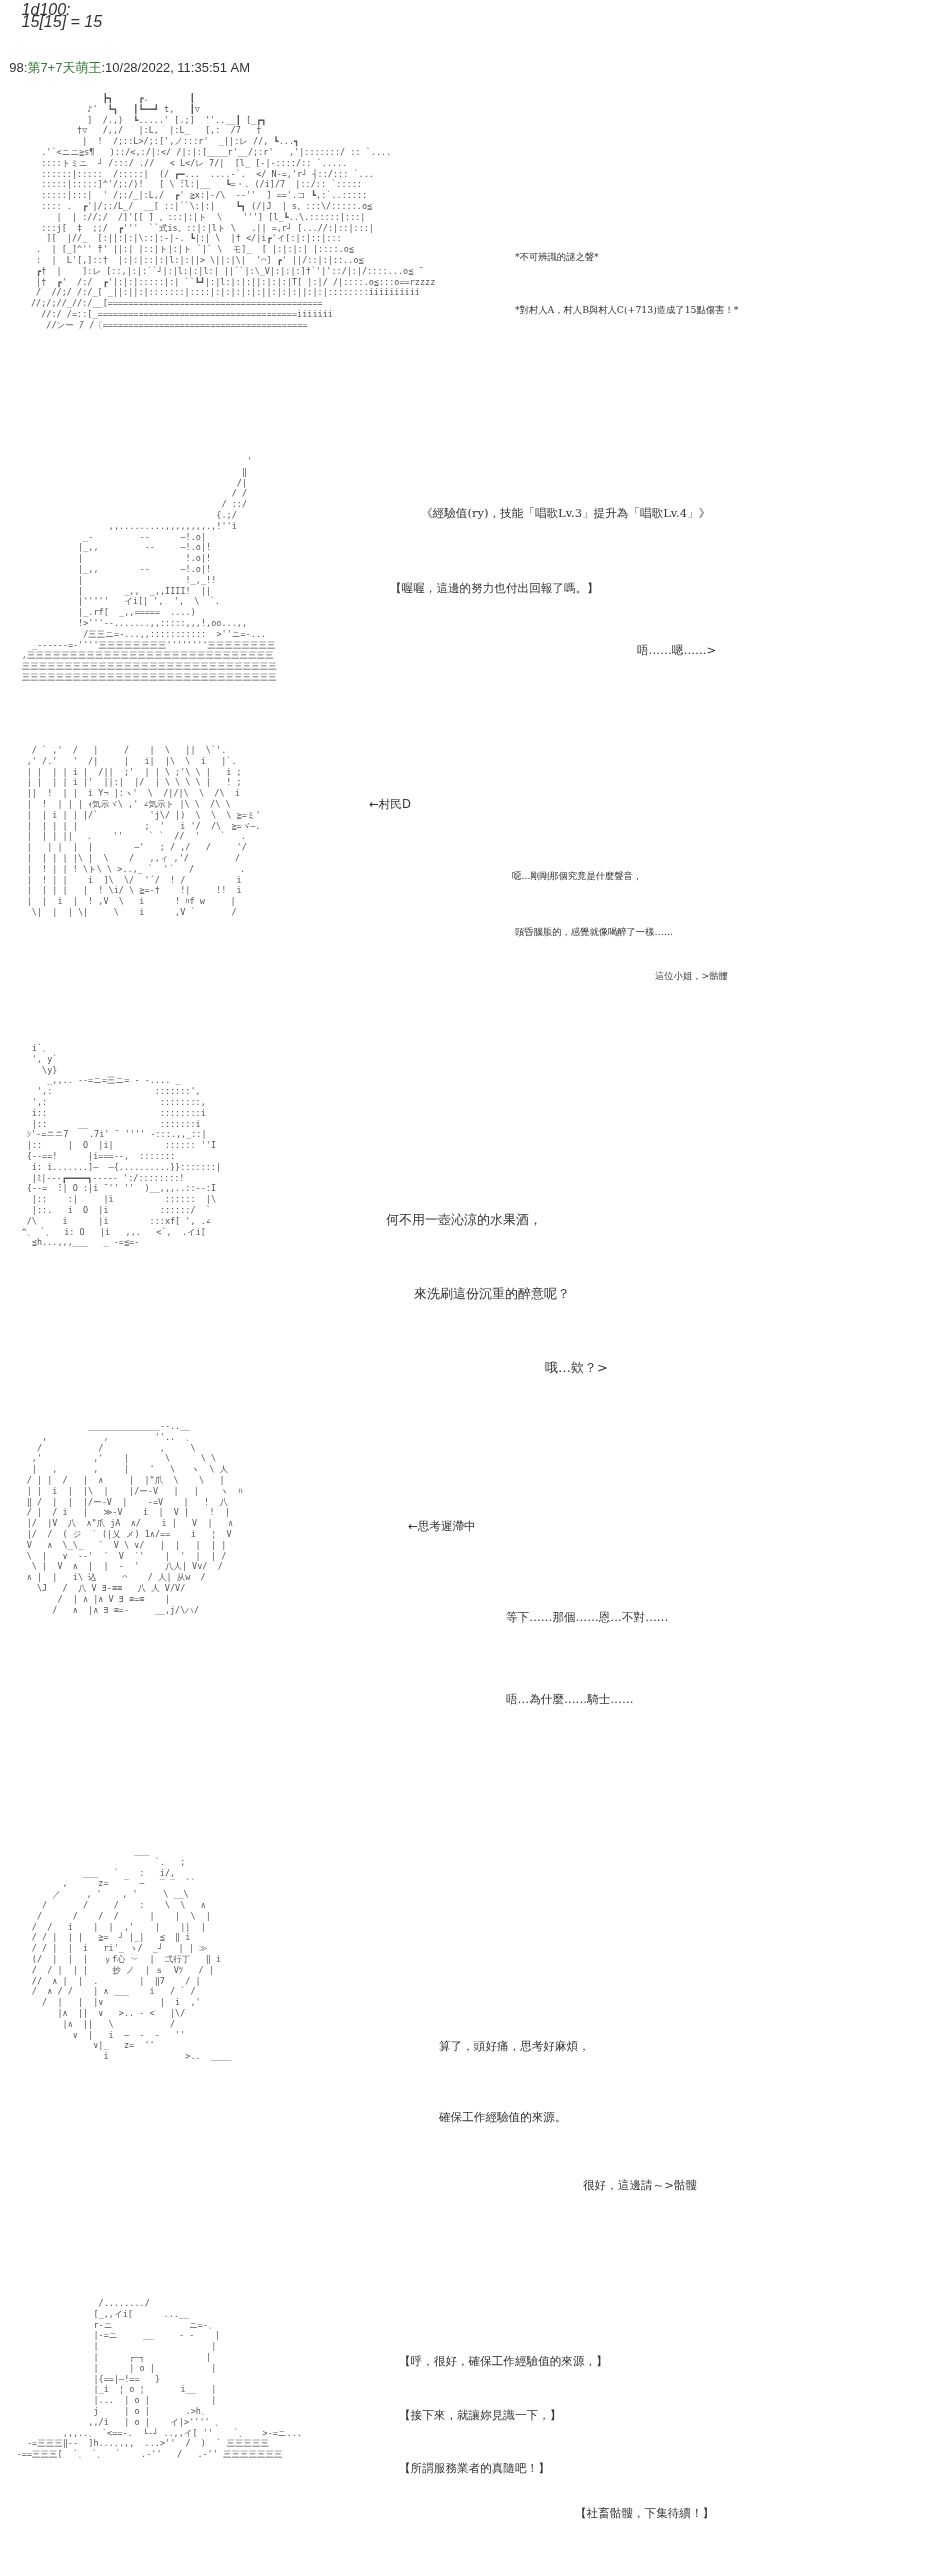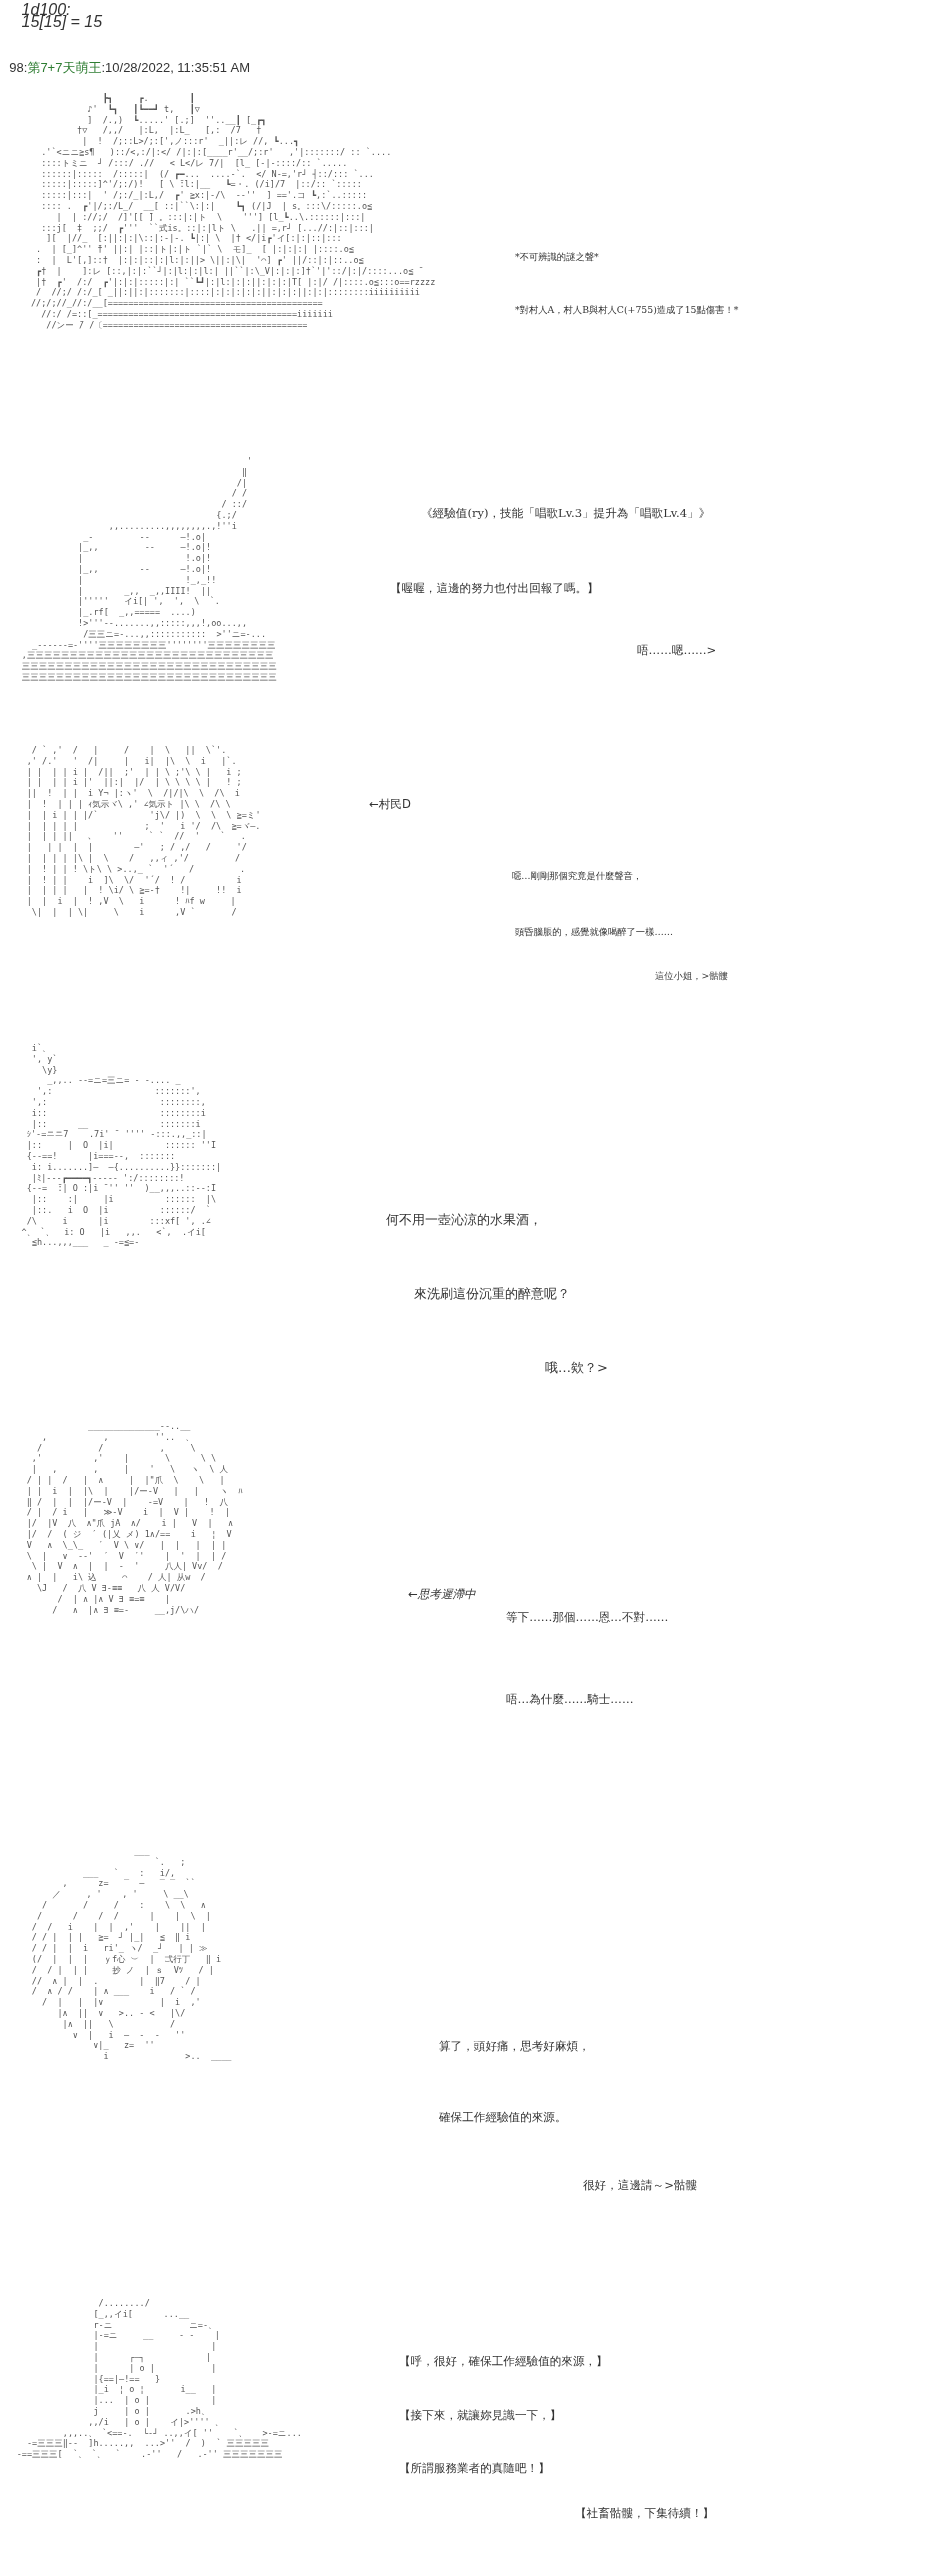--- a/index.html
+++ b/index.html
@@ -47,21 +47,21 @@
    ][  |//_  [:||:|:|\::|:-|-. ┗|:| \  |† &lt;/|i┏'イ[:|:|::|:::
  .  | [_]^'' ̄†' ||:| |::|ト|:|ト `|` \  モ]_  [ |:|:|:| |::::.o≦
  :  |  L'[,]::†  |:|:|::|:|l:|:||&gt; \||:|\|  '⌒] ┏' ||/::|:|::..o≦
  ┏†  |    ]:レ [::,|:|:``┘|:|l:|:|l:| ||``|:\_V|:|:|:]†`'|'::/|:|/::::...o≦ ̄
  |†  ┏'  /:/  ┏'|:|:|:::::|:| ``┗┛|:|l:|:|:||:|:|:|T[ |:|/ /|::::.o≦:::o==rzzzz
  /  //;/ /:/_[ _||:||:|:::::::|::::|:|:|:|:|:||:|:|:||:|:|::::::::iiiiiiiiii
 //;/;//_//:/__[==========================================
   //:/ /=::[_=======================================iiiiiii
    //ンー ̄/ /〔========================================</pre>
 <div class="t small" style="left:515px;top:251px;">*不可辨識的謎之聲*</div>
-<div class="t small" style="left:515px;top:304px;">*對村人A，村人B與村人C(+755)造成了15點傷害！*</div>
+<div class="t small" style="left:515px;top:304px;">*對村人A，村人B與村人C(+713)造成了15點傷害！*</div>
 
 <pre class="aa" style="left:11.6px;top:456px;">                                              ' 
                                              ‖
                                             /|
                                            / /
                                          / ::/
                                         {.;/
                    ,,.........,,,,,,,,.,!''i
               _-         ‐‐      ―!.o|
              |_,,         --     ―!.o|!
@@ -136,21 +136,21 @@
  / |  / i   |   ≫-V    i  |  V |    !  |
  |/  |V  八  ∧"爪 jA  ∧/    i |   V  |   ∧
  |/  /  ( ジ  ′ (|乂 メ) 1∧/==    i   ¦  V
  V   ∧  \_\_   ′  V \ ∨/   |  |   |  | |
  \  |   ∨  ‐‐'  ′  V  ′'    |  '  |  | /
   \ |  V  ∧  |  |  ‐  '     八人| Vv/  /
  ∧ |  |   i\ 込     ⌒    / 人| 从w  /
    \J   /  八 V ∃-≡≡   八 人 V/V/
        /  | ∧ |∧ V ∃ ≡=≡    |
       /   ∧  |∧ ∃ ≡=-     __,j/\ハ/</pre>
-<div class="t sans" style="left:408px;top:1587px;font-style:italic;">←思考遲滯中</div>
+<div class="t sans" style="left:408px;top:1519px;">←思考遲滯中</div>
 <div class="t" style="left:506px;top:1610px;">等下……那個……恩…不對……</div>
 <div class="t" style="left:506px;top:1692px;">唔…為什麼……騎士……</div>
 
 <pre class="aa" style="left:21.6px;top:1846px;">                      ___
                           `.   ;
             ___   `    :   i/,
         ,      z=   ‾  ―   ‾ ‾  ``
       ／     , '    , '     \ __\
     /       /     /    :    \  \   ∧
    /      /    /  /      |    |  \  |

